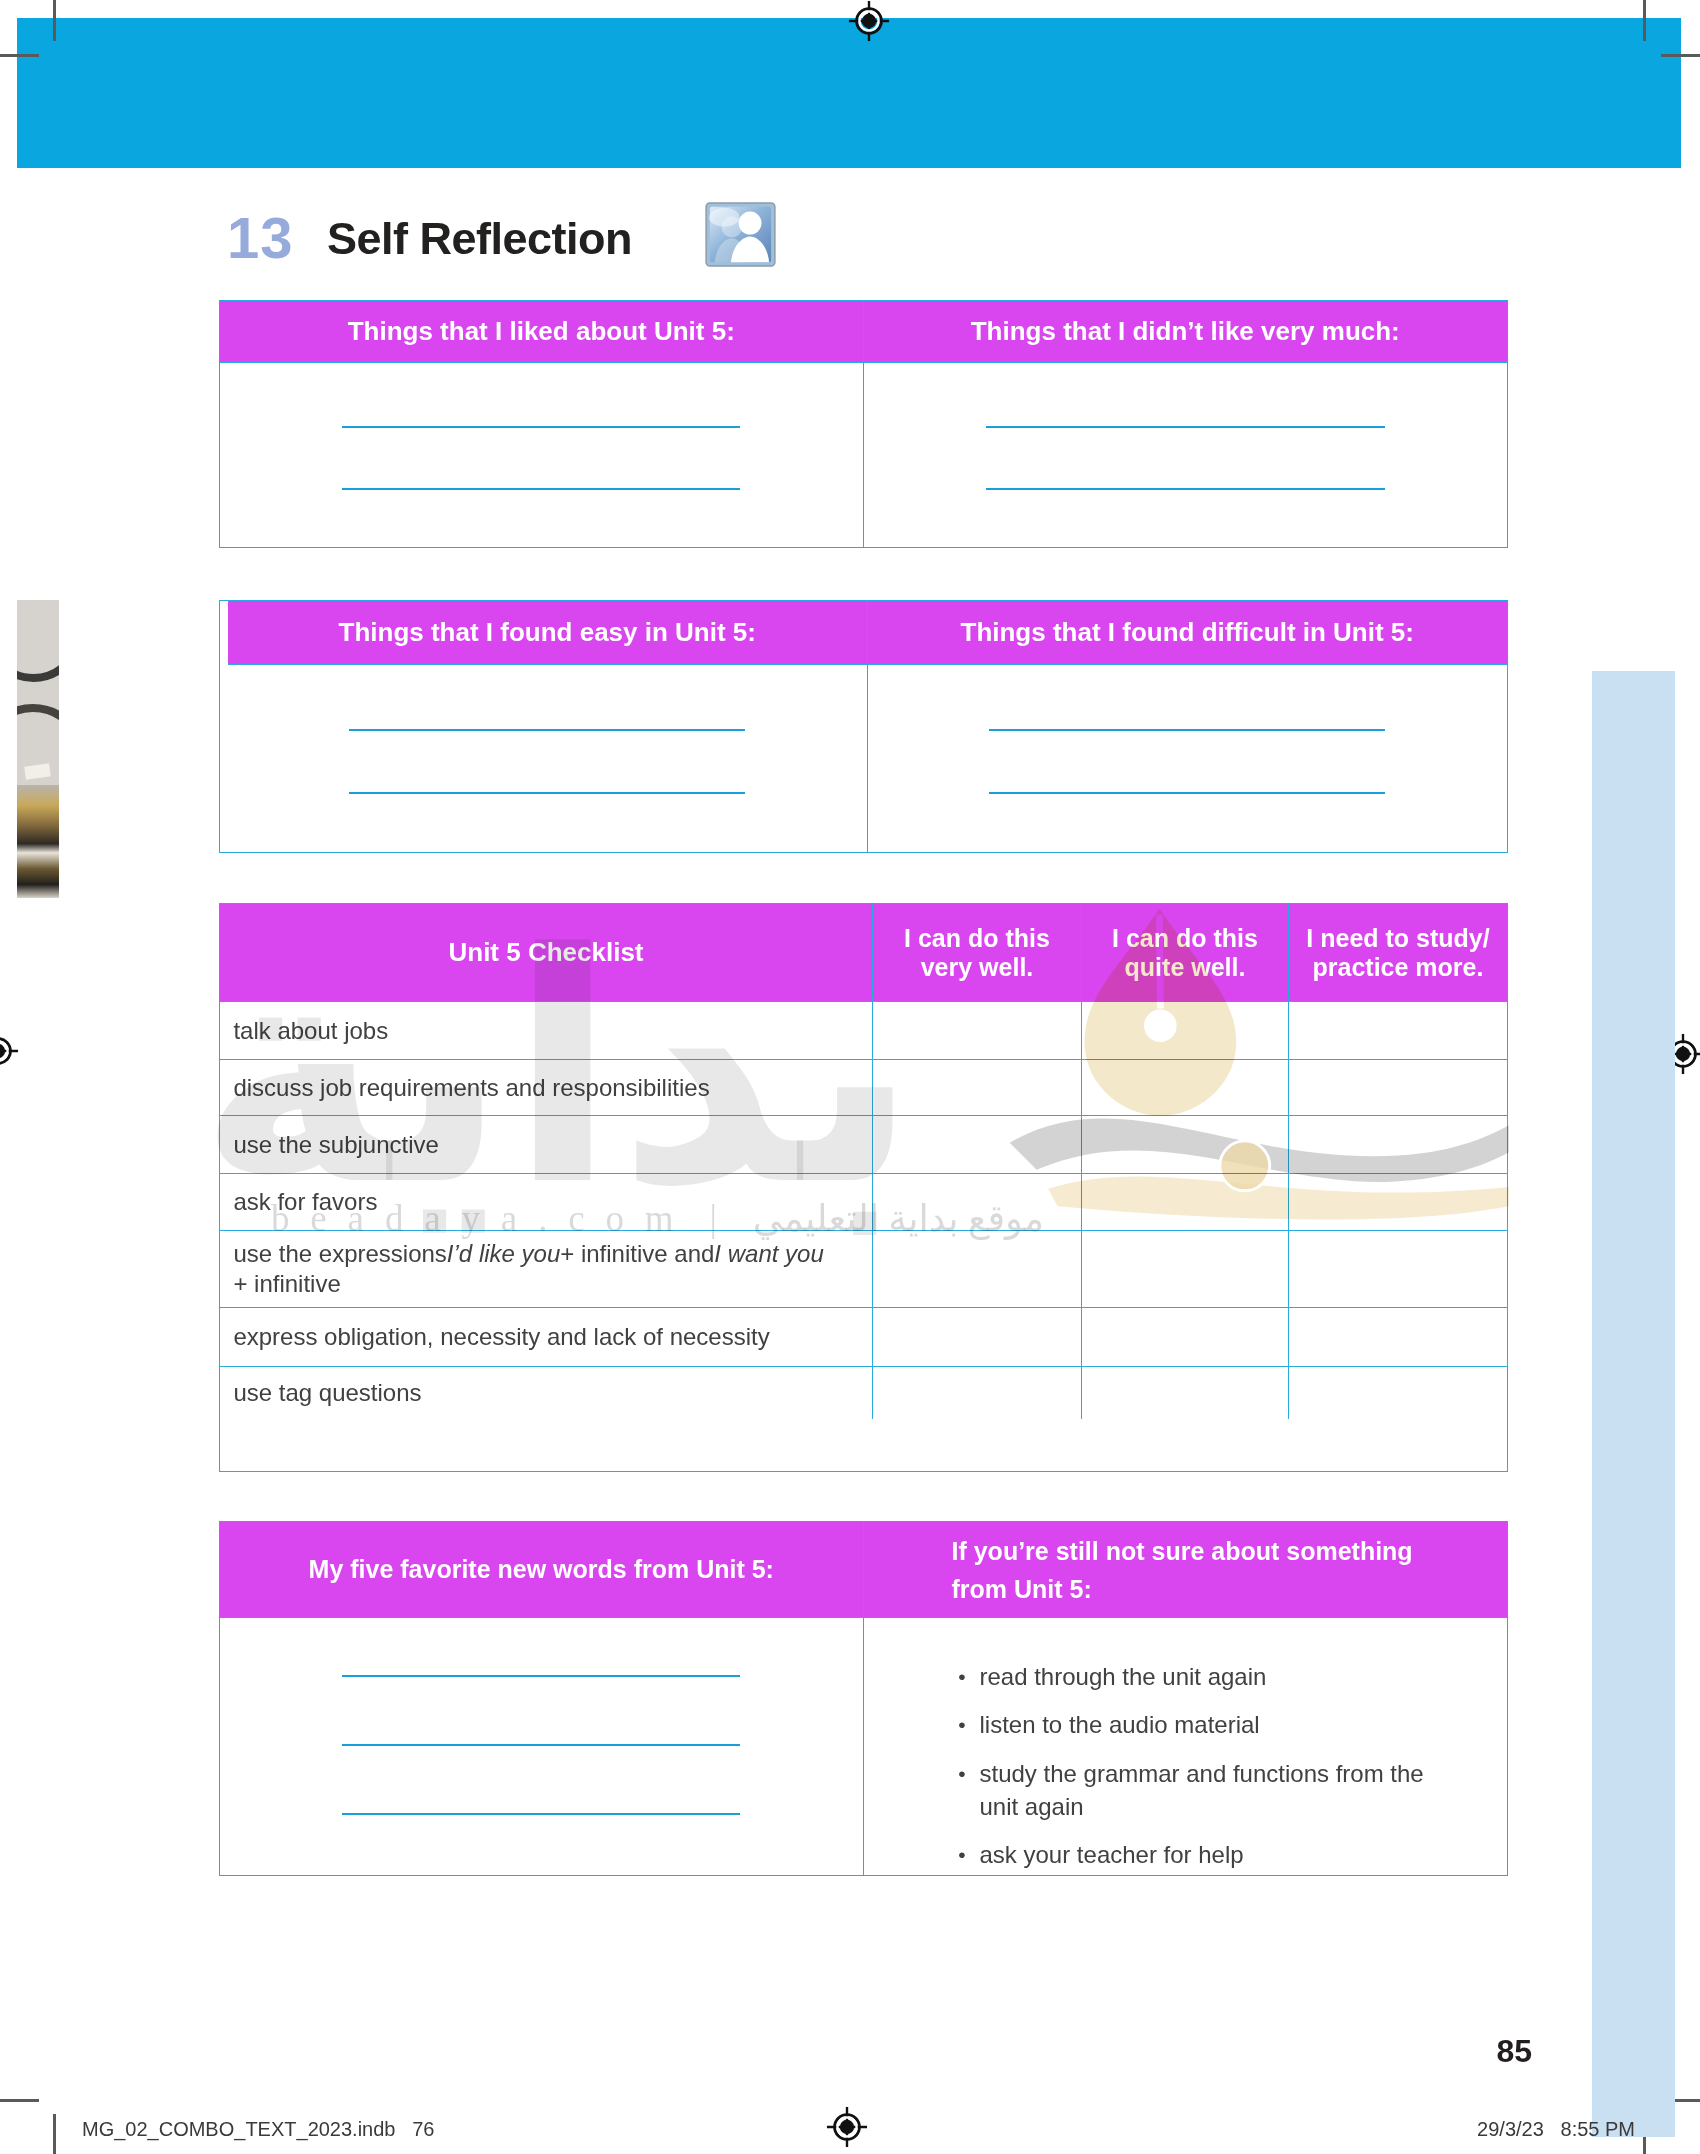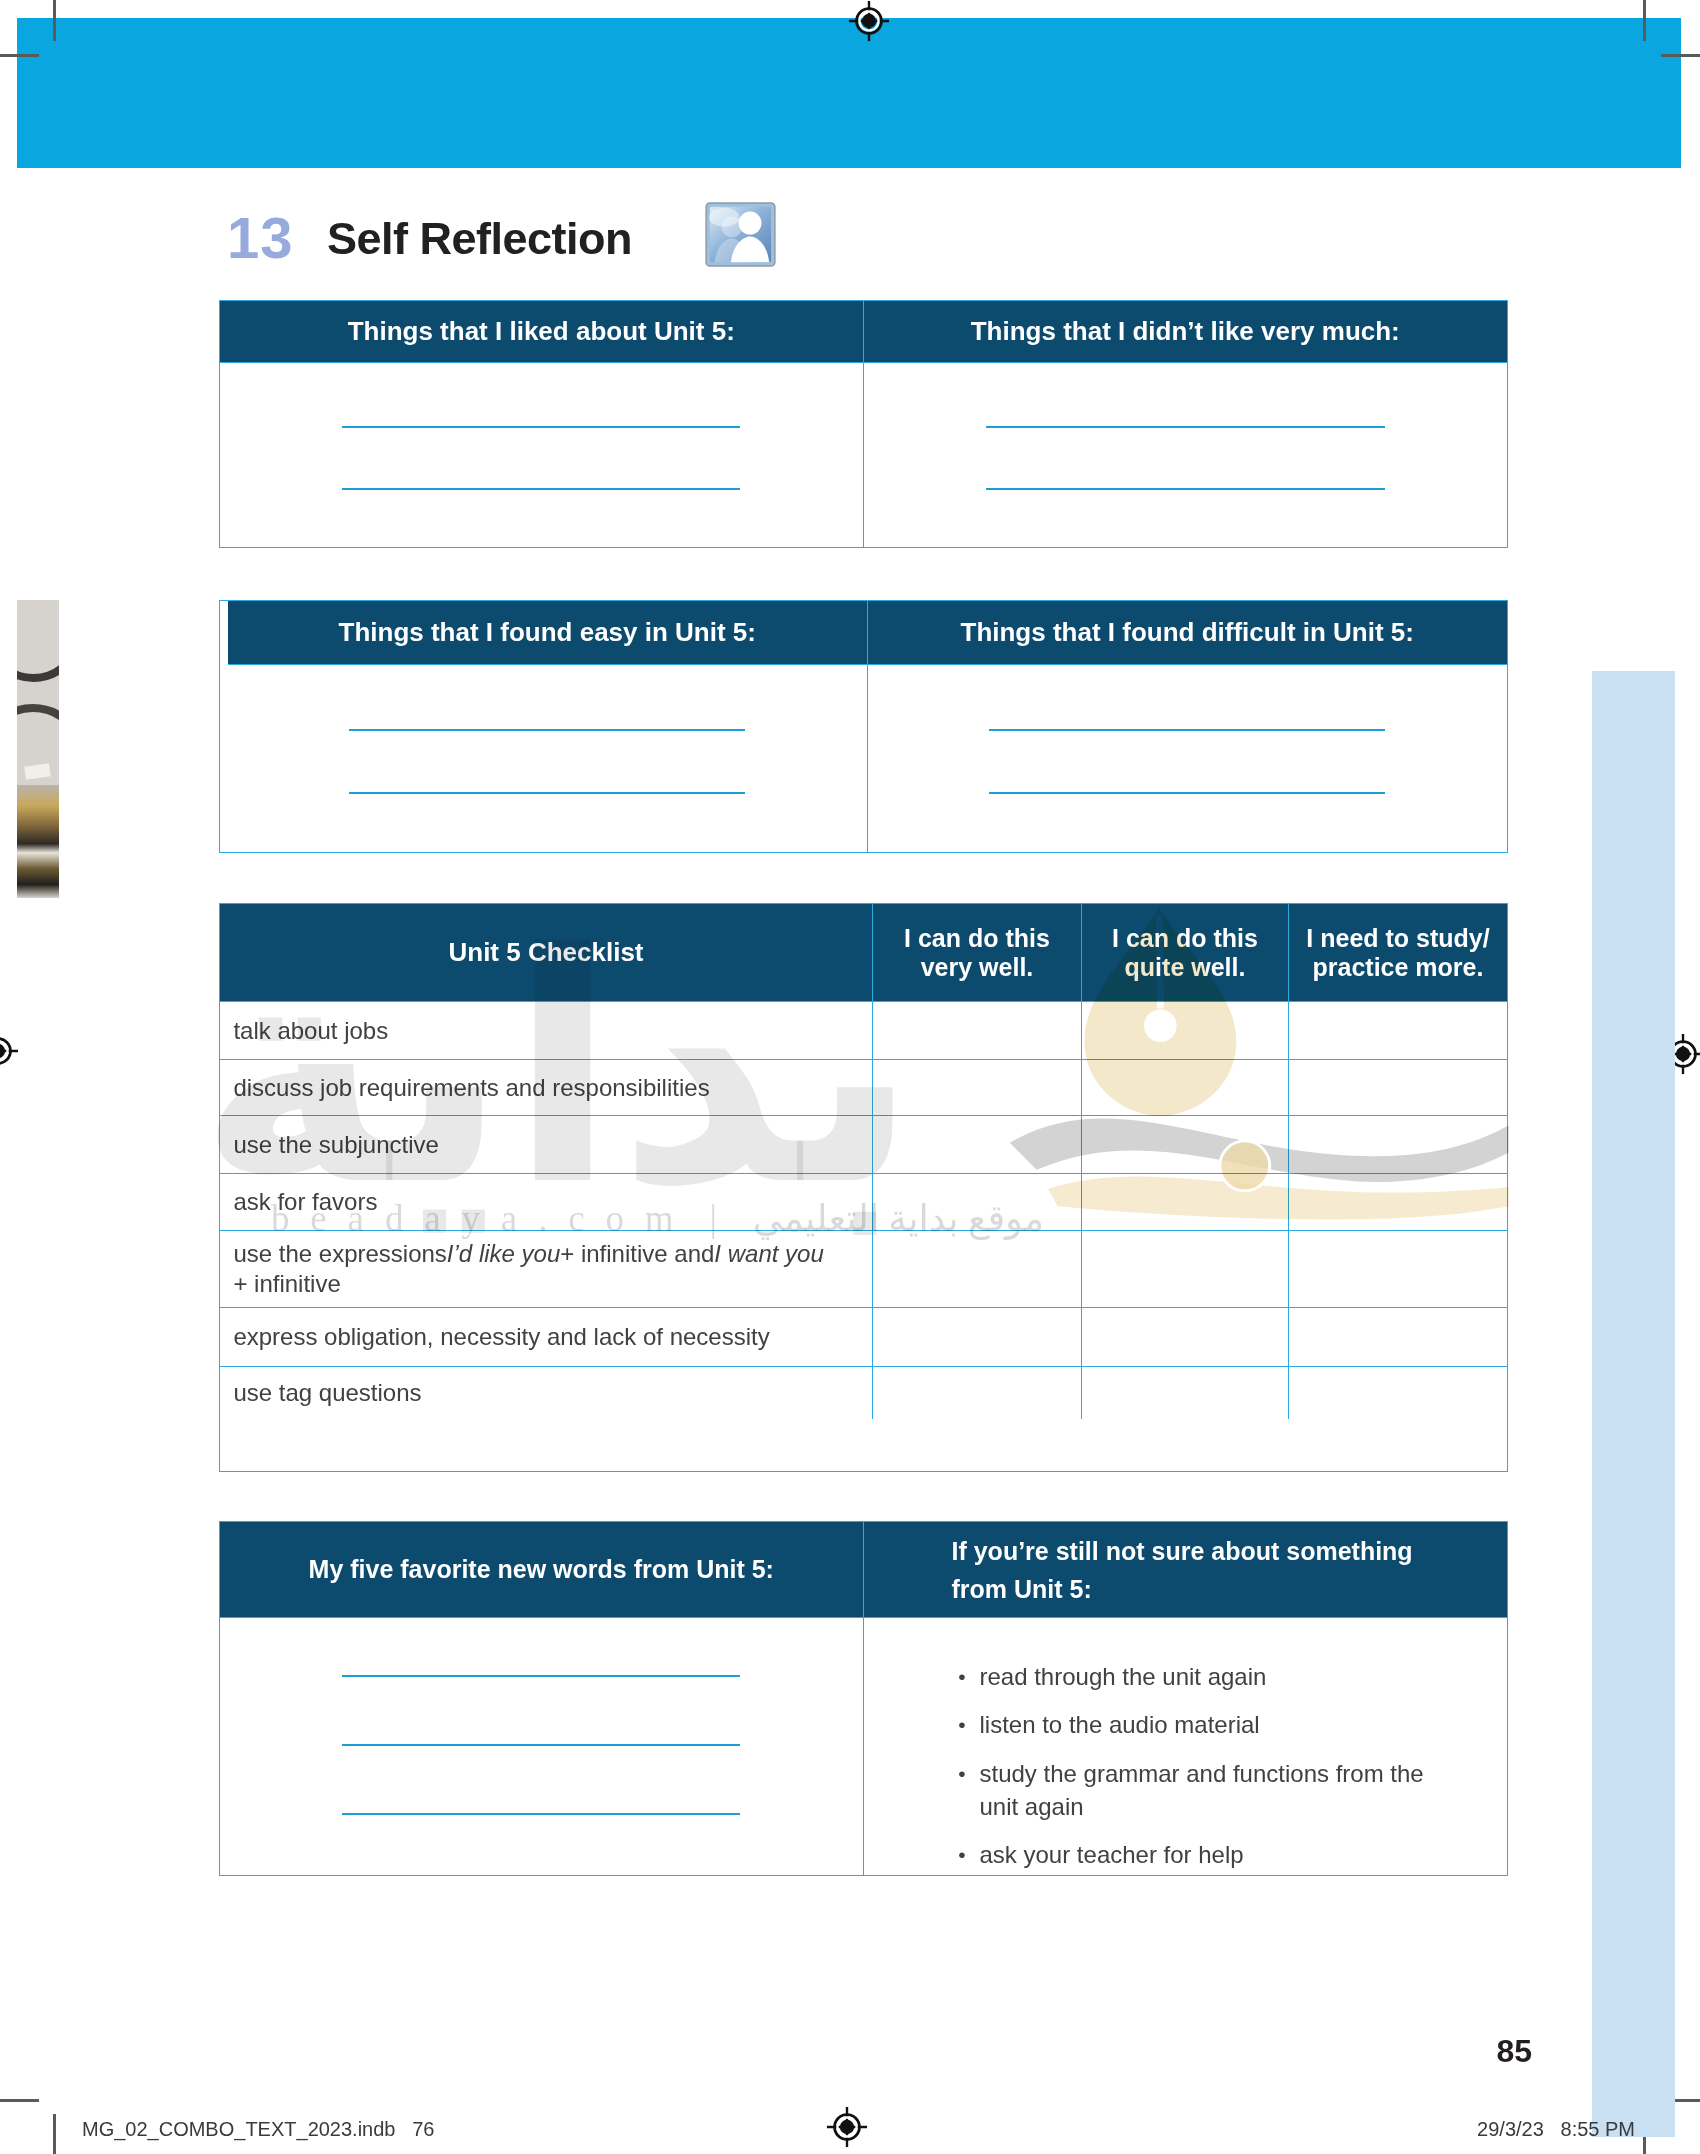--- a/index.html
+++ b/index.html
@@ -21,21 +21,21 @@
   .photo .w2{width:92px;height:92px;left:-38px;top:104px;border-color:#46433f;}
   .photo .clutter{position:absolute;left:0;bottom:0;width:100%;height:113px;
     background:linear-gradient(180deg,#b9b4ab 0%,#c8a95b 18%,#8a6f3f 34%,#2e2a24 52%,#e8e4da 60%,#6b5a33 74%,#23201b 88%,#d9d5cc 100%);}
   .photo .tag{position:absolute;left:7.7px;top:165px;width:25px;height:13.4px;background:#f2efe8;transform:rotate(-8deg);}
   
   .title-num{position:absolute;left:227px;top:204px;font-size:58px;font-weight:bold;color:#96abdc;letter-spacing:1px;}
   .title-text{position:absolute;left:327px;top:213px;font-size:45px;font-weight:bold;color:#232020;letter-spacing:-0.5px;}
   .title-icon{position:absolute;left:705px;top:202px;}
   
   .tbl{position:absolute;border:1.9px solid #29abe2;box-sizing:border-box;background:transparent;}
-  .hcell{background:#0c4a6e;color:#fff;font-weight:bold;font-size:26px;
+  .hcell{background:#d946ef;color:#fff;font-weight:bold;font-size:26px;
     display:flex;align-items:center;justify-content:center;text-align:center;box-sizing:border-box;}
   .bcell{position:relative;box-sizing:border-box;}
   .divR{border-right:1.9px solid #29abe2;}
   .hdrB{border-bottom:1.9px solid #29abe2;}
   .two{display:grid;grid-template-columns:1fr 1fr;}
   .t1{left:219px;top:300px;width:1289px;height:248px;grid-template-rows:62px 1fr;}
   .t2{left:219px;top:600px;width:1289px;height:253px;grid-template-rows:64px 1fr;padding-left:8px;}
   .wline{position:absolute;left:19%;width:62%;height:0;border-top:2.9px solid #1b9fd8;}
   
   .t3{left:219px;top:903px;width:1289px;height:569px;display:block;}

